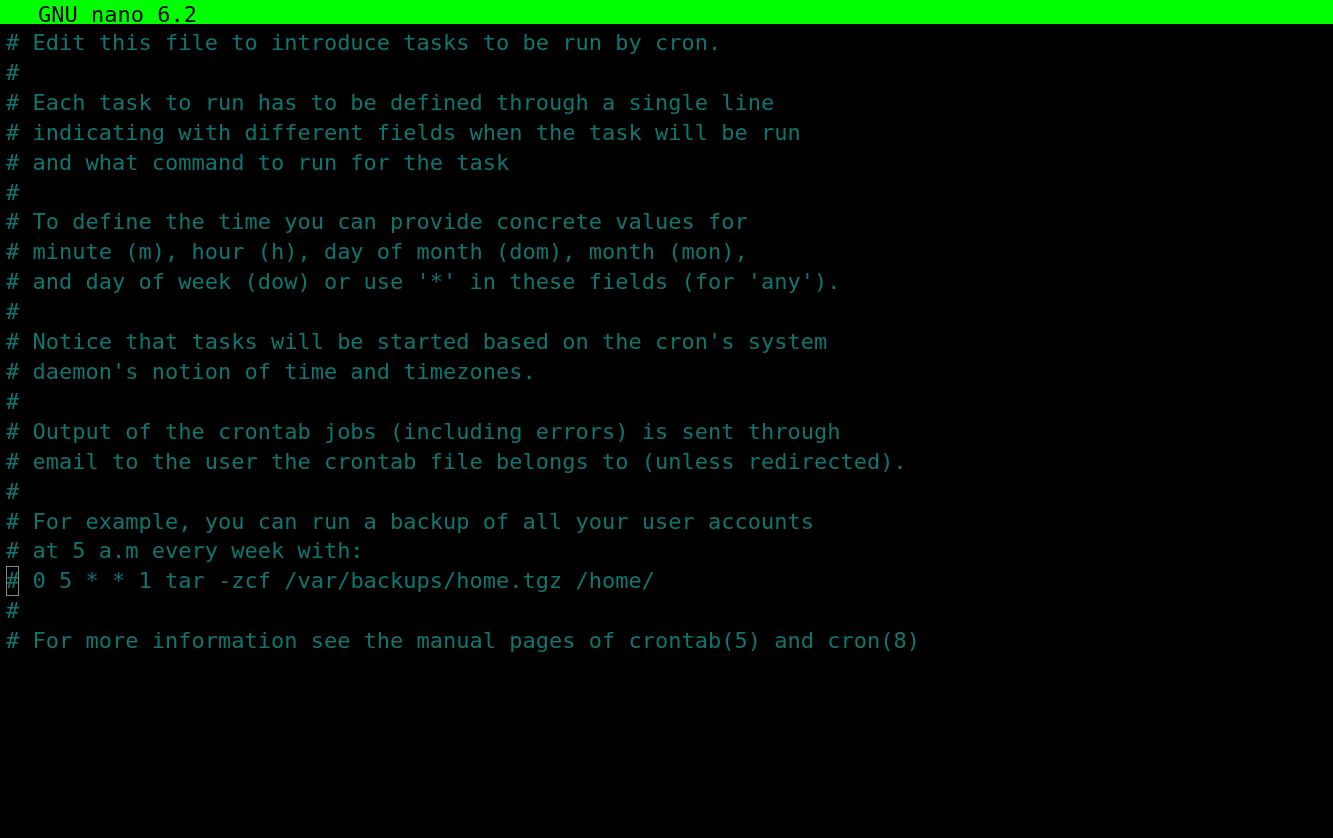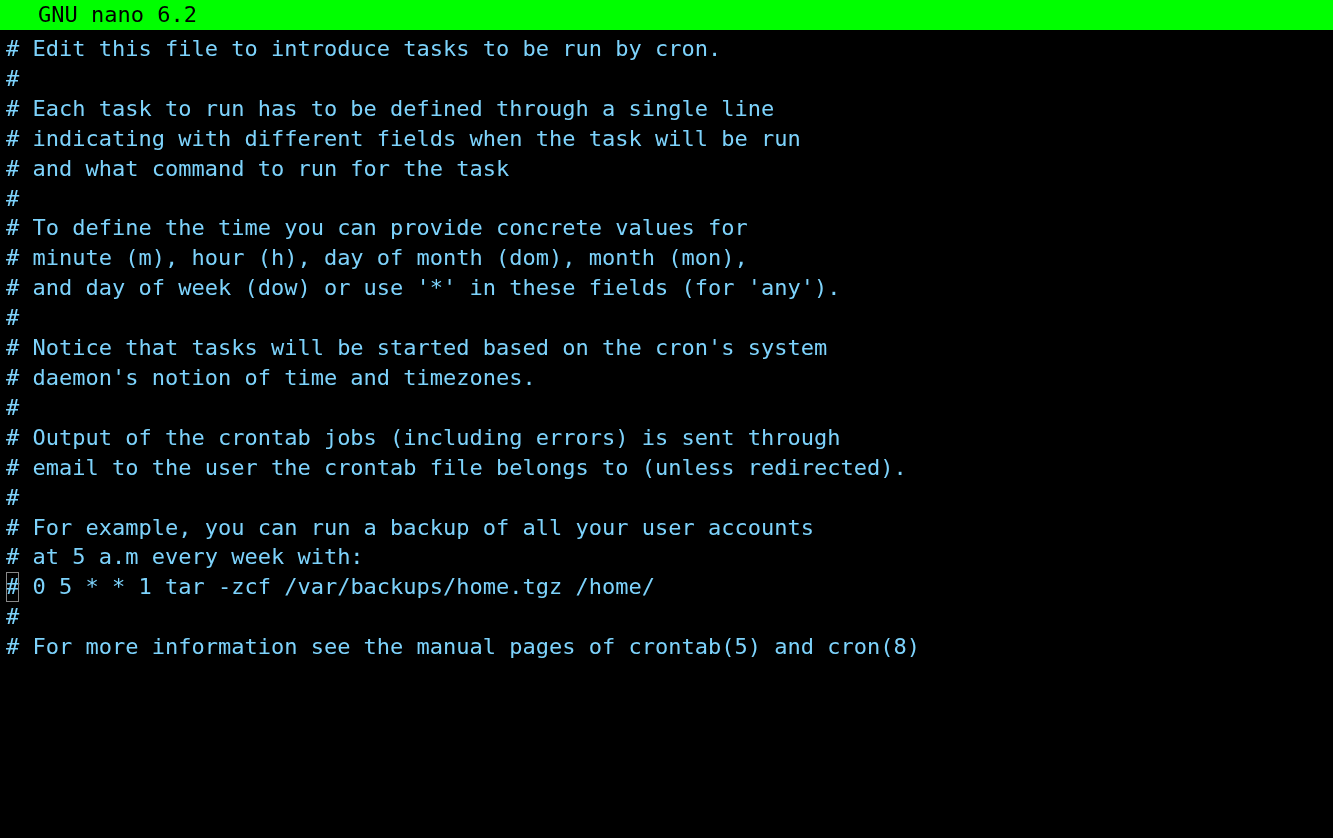--- a/index.html
+++ b/index.html
@@ -16,37 +16,37 @@
       height: 838px;
       overflow: hidden;
       color: #4dd0e1;
     }
     .titlebar {
       background-color: #00ff00;
       color: #000000;
       display: flex;
       justify-content: space-between;
       padding: 0 8px 0 8px;
-      height: 30px;
+      height: 24px;
       line-height: 30px;
       font-size: 22px;
     }
     .titlebar-left {
       padding-left: 30px;
     }
     .titlebar-right {
       padding-right: 10px;
     }
     .editor-area {
       padding: 4px 6px 0 6px;
       white-space: pre;
       font-size: 22px;
     }
     .line {
-      color: #7dd3fc;
+      color: #0f766e;
       display: block;
     }
     .cursor-wrap {
       display: inline-block;
       outline: 1px solid #888;
       outline-offset: -1px;
     }
   </style>
 </head>
 <body>

